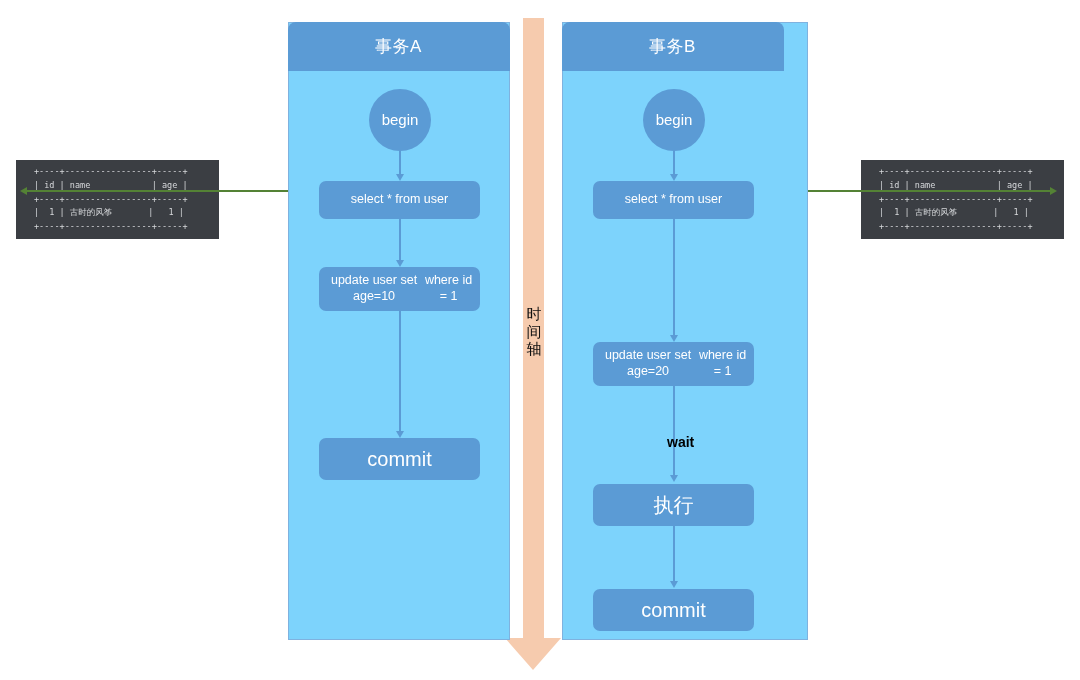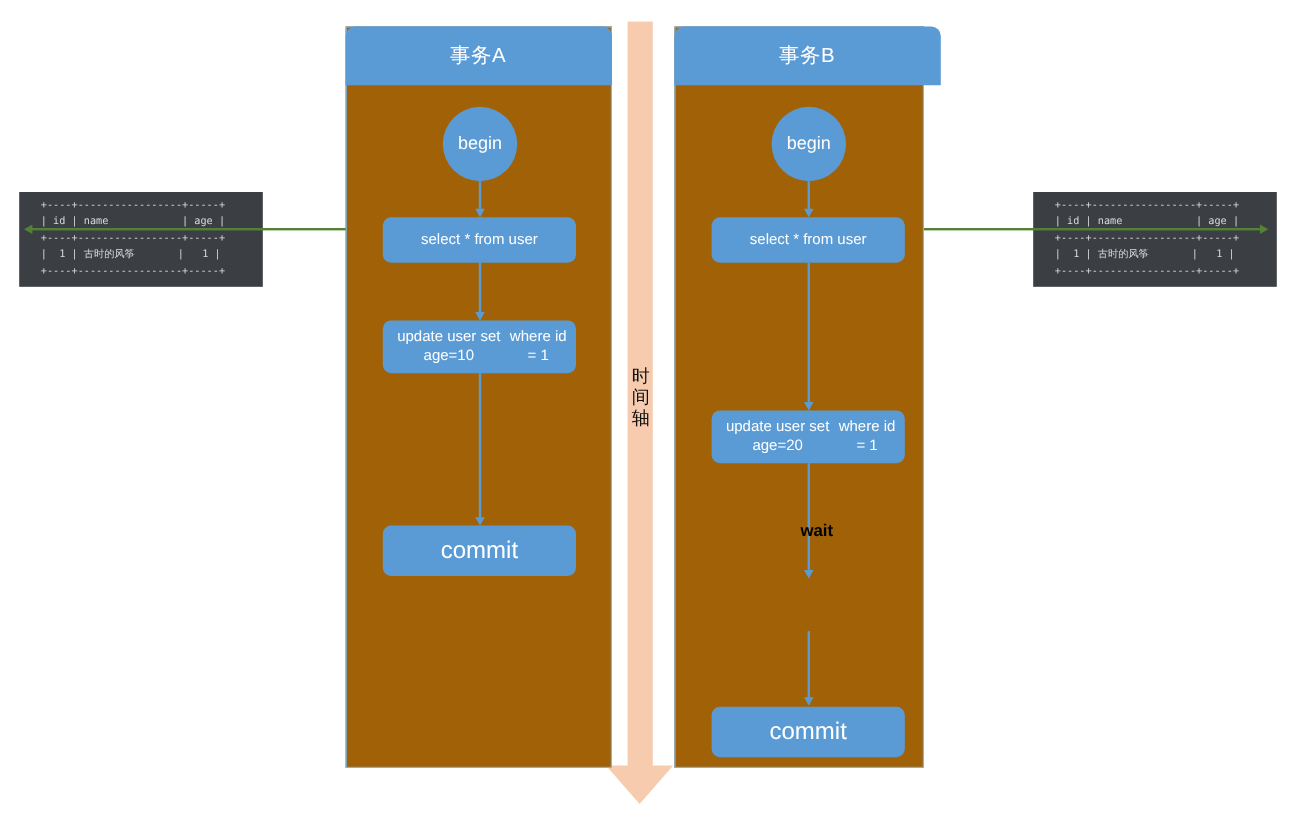--- a/index.html
+++ b/index.html
@@ -12,25 +12,25 @@
     height: 680px;
     position: relative;
     font-family: "Liberation Sans", "DejaVu Sans", sans-serif;
     overflow: hidden;
   }
 
   
   .lane {
     position: absolute;
     border: 1.5px solid #7FB2DF;
-    background: #a16207;
+    background: #7dd3fc;
     box-sizing: border-box;
   }
   #lane-a { left: 288px; top: 22px; width: 222px; height: 618px; }
-  #lane-b { left: 562px; top: 22px; width: 208px; height: 618px; }
+  #lane-b { left: 562px; top: 22px; width: 246px; height: 618px; }
 
   .lane-header {
     position: absolute;
     left: -1.5px;
     top: -1.5px;
     width: 222px;
     height: 49px;
     background: #5B9BD5;
     border-radius: 8px 8px 0 0;
     box-sizing: border-box;
@@ -236,19 +236,22 @@
     <span>update user set age=20</span>
     <span>where id = 1</span>
   </div>
 
   <div class="conn" style="left:110.2px; top:363px; height:94px;"></div>
   <div class="arrowhead" style="left:106.5px; top:452px;"></div>
   <div class="wait-label" style="left:76px; top:411px;margin-left:28px;">
     <span>wait</span>
   </div>
 
+  <div class="node big" style="left:30px; top:461px; width:161px; height:42px;">
+    <span>执行</span>
+  </div>
   <div class="conn" style="left:110.2px; top:503px; height:60px;"></div>
   <div class="arrowhead" style="left:106.5px; top:558px;"></div>
 
   <div class="node big" style="left:30px; top:566px; width:161px; height:42px;">
     <span>commit</span>
   </div>
 </div>
 
 </body></html>

